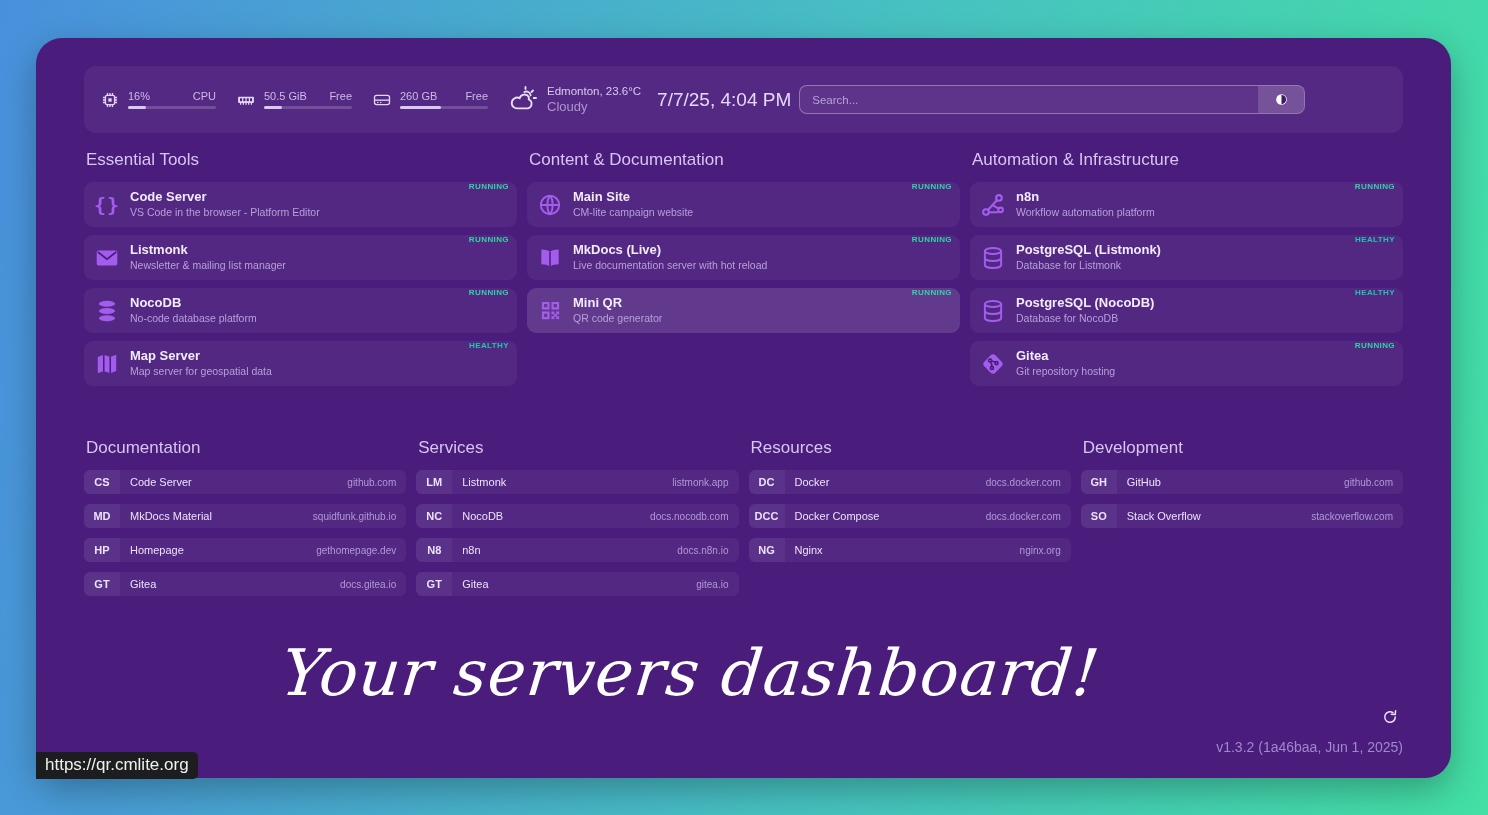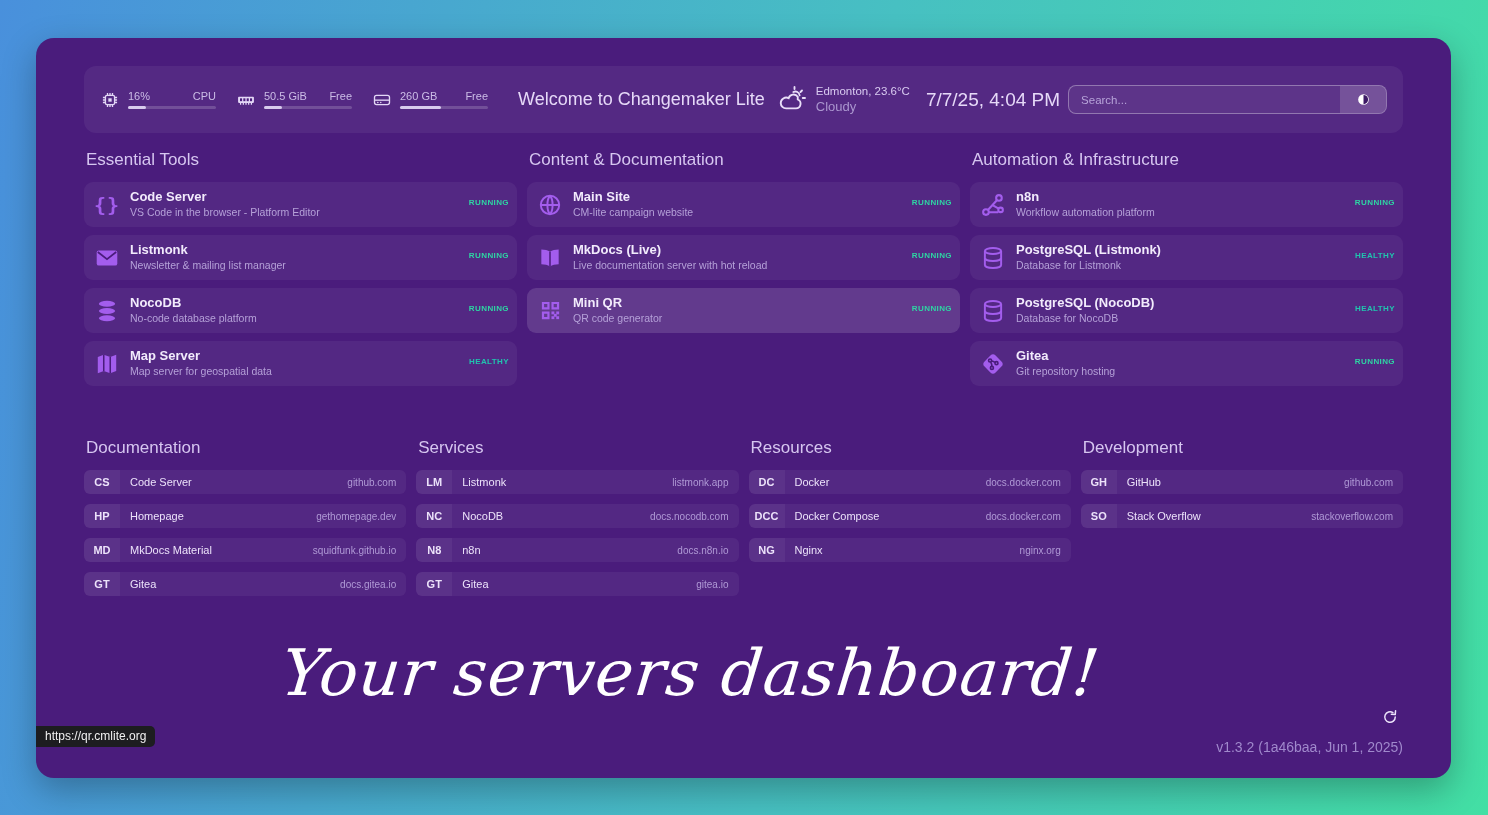--- a/index.html
+++ b/index.html
@@ -1,18 +1,18 @@
 <!DOCTYPE html>
 <html style="--running: #2ed5a3; --healthy: #21c3ae; --icon: #a35ded; --panel: #4a1c7c;"><head>
 <meta charset="utf-8">
 <style>
   * { margin:0; padding:0; box-sizing:border-box; }
   html,body { width:1488px; height:815px; overflow:hidden; font-family:"Liberation Sans","DejaVu Sans",sans-serif; }
   .page { position:relative; width:1488px; height:815px; background:linear-gradient(100deg,#4990dc 0%,#47c0c2 55%,#43dfa4 100%); }
-  .panel { position:absolute; left:36px; top:38px; width:1415px; height:740px; background:var(--panel,#4a1c7c); border-radius:18px; box-shadow:0 12px 34px rgba(0,0,0,.28); padding:28px 48px 0; }
+  .panel { position:absolute; left:36px; top:38px; width:1415px; height:740px; background:var(--panel,#4a1c7c); border-radius:26px; box-shadow:0 12px 34px rgba(0,0,0,.28); padding:28px 48px 0; }
 
   
   .header-bar { display:flex; align-items:center; height:67px; border-radius:12px; background:rgba(255,255,255,.06); padding:0 16px; }
   .stat { display:flex; align-items:center; gap:8px; margin-right:20px; }
   .stat-icon { color:#e3d7f6; display:flex; }
   .stat-block { width:88px; }
   .stat-line { display:flex; justify-content:space-between; font-size:11px; color:#cbbce6; margin-bottom:4px; }
   .stat-bar { height:3px; border-radius:2px; background:rgba(255,255,255,.18); }
   .stat-fill { height:100%; border-radius:2px; background:#d8cbee; }
   .welcome-title { font-size:18px; font-weight:400; color:#e6d9f8; margin:0 12px 0 10px; white-space:nowrap; }
@@ -28,37 +28,37 @@
 
   
   .services-grid { display:grid; grid-template-columns:repeat(3,1fr); column-gap:10px; margin-top:17px; }
   .section-title { font-size:17px; font-weight:500; color:#d6c6f0; margin:0 0 12px 2px; }
   .card { position:relative; display:flex; align-items:center; height:45px; border-radius:9px; background:rgba(255,255,255,.055); margin-bottom:8px; cursor:pointer; }
   .card.hovered { background:rgba(255,255,255,.135); }
   .card-icon { width:46px; display:flex; align-items:center; justify-content:center; color:var(--icon,#a35ded); }
   .icon-braces { font-family:"DejaVu Sans Mono",monospace; font-size:20px; font-weight:700; letter-spacing:1px; }
   .card-name { font-size:13px; color:#f2ebfc; font-weight:600; line-height:1.3; }
   .card-desc { font-size:10.5px; color:#b5a1d8; line-height:1.25; }
-  .badge { position:absolute; top:16px; right:8px; font-size:8px; font-weight:700; letter-spacing:.4px; }
+  .badge { position:absolute; top:0; right:8px; font-size:8px; font-weight:700; letter-spacing:.4px; }
   .badge.running { color:var(--running,#2ed5a3); }
   .badge.healthy { color:var(--healthy,#21c3ae); }
 
   
   .bookmarks-grid { display:grid; grid-template-columns:repeat(4,1fr); column-gap:10px; margin-top:44px; }
   .bm-row { display:flex; align-items:center; height:24px; border-radius:6px; background:rgba(255,255,255,.055); margin-bottom:10px; overflow:hidden; cursor:pointer; }
   .bm-abbr { width:36px; align-self:stretch; display:flex; align-items:center; justify-content:center; background:rgba(255,255,255,.05); font-size:11px; font-weight:600; color:#ece2fa; }
   .bm-name { font-size:11px; color:#ece2fa; margin-left:10px; white-space:nowrap; }
   .bm-domain { margin-left:auto; padding-right:10px; font-size:10px; color:#b09ad6; white-space:nowrap; }
 
   
   .message { position:absolute; left:0; right:0; top:598px; text-align:center; transform:translateX(-53px); color:#ffffff; font-family:"DejaVu Serif",serif; font-style:italic; font-size:64px; letter-spacing:1px; }
   .message .skew { display:inline-block; transform:skewX(-6deg); }
   .refresh-btn { position:absolute; right:52px; top:670px; background:none; border:none; color:#ece3fa; cursor:pointer; display:flex; }
   .version { position:absolute; right:48px; top:701px; font-size:14px; color:#a089cc; }
-  .status-tooltip { position:absolute; left:36px; top:726px; background:#1d1d20; color:#f0f0f0; font-size:12px; padding:3px 9px 4px; border-radius:0 5px 5px 0; z-index:5; }
+  .status-tooltip { position:absolute; left:36px; top:752px; background:#1d1d20; color:#f0f0f0; font-size:17px; padding:3px 9px 4px; border-radius:0 5px 5px 0; z-index:5; }
 </style>
 </head>
 <body>
 
 <div class="page">
   <div class="panel">
 
     <div class="header-bar">
       <div style="display:flex">
           <div class="stat">
@@ -115,21 +115,20 @@
               <div class="stat-line">
                 <span>260 GB</span>
                 <span>Free</span>
               </div>
               <div class="stat-bar">
                 <div class="stat-fill" style="width:47%"></div>
               </div>
             </div>
           </div>
         </div>
-      <h1 class="welcome-title">Welcome to Changemaker Lite</h1>
       <div class="weather">
         <span class="weather-icon">
           <svg viewBox="0 0 24 24" width="30" height="30" fill="none" stroke="currentColor" stroke-width="1.5" stroke-linecap="round">
             <path d="M14 3.2v-1.7M18.8 5.6l1.2-1.2M20.6 10.4h1.8M18.1 8.2a3.4 3.4 0 0 0-5-2.6"></path>
             <path d="M16.6 9.4a4.1 4.1 0 0 0-7.3 1.1 4.4 4.4 0 0 0-6.3 4 4.3 4.3 0 0 0 4.3 4.2h7.9a3.7 3.7 0 0 0 1.4-7.1z"></path>
           </svg>
         </span>
         <div>
           <div class="weather-temp">Edmonton, 23.6°C</div>
           <div class="weather-cond">Cloudy</div>
@@ -319,28 +318,28 @@
 
     <div class="bookmarks-grid">
         <section>
           <h2 class="section-title">Documentation</h2>
           <div class="bm-row">
             <span class="bm-abbr">CS</span>
             <span class="bm-name">Code Server</span>
             <span class="bm-domain">github.com</span>
           </div>
           <div class="bm-row">
+            <span class="bm-abbr">MD</span>
+            <span class="bm-name">MkDocs Material</span>
+            <span class="bm-domain">squidfunk.github.io</span>
+          </div>
+          <div class="bm-row">
             <span class="bm-abbr">HP</span>
             <span class="bm-name">Homepage</span>
             <span class="bm-domain">gethomepage.dev</span>
-          </div>
-          <div class="bm-row">
-            <span class="bm-abbr">MD</span>
-            <span class="bm-name">MkDocs Material</span>
-            <span class="bm-domain">squidfunk.github.io</span>
           </div>
           <div class="bm-row">
             <span class="bm-abbr">GT</span>
             <span class="bm-name">Gitea</span>
             <span class="bm-domain">docs.gitea.io</span>
           </div>
         </section>
         <section>
           <h2 class="section-title">Services</h2>
           <div class="bm-row">

